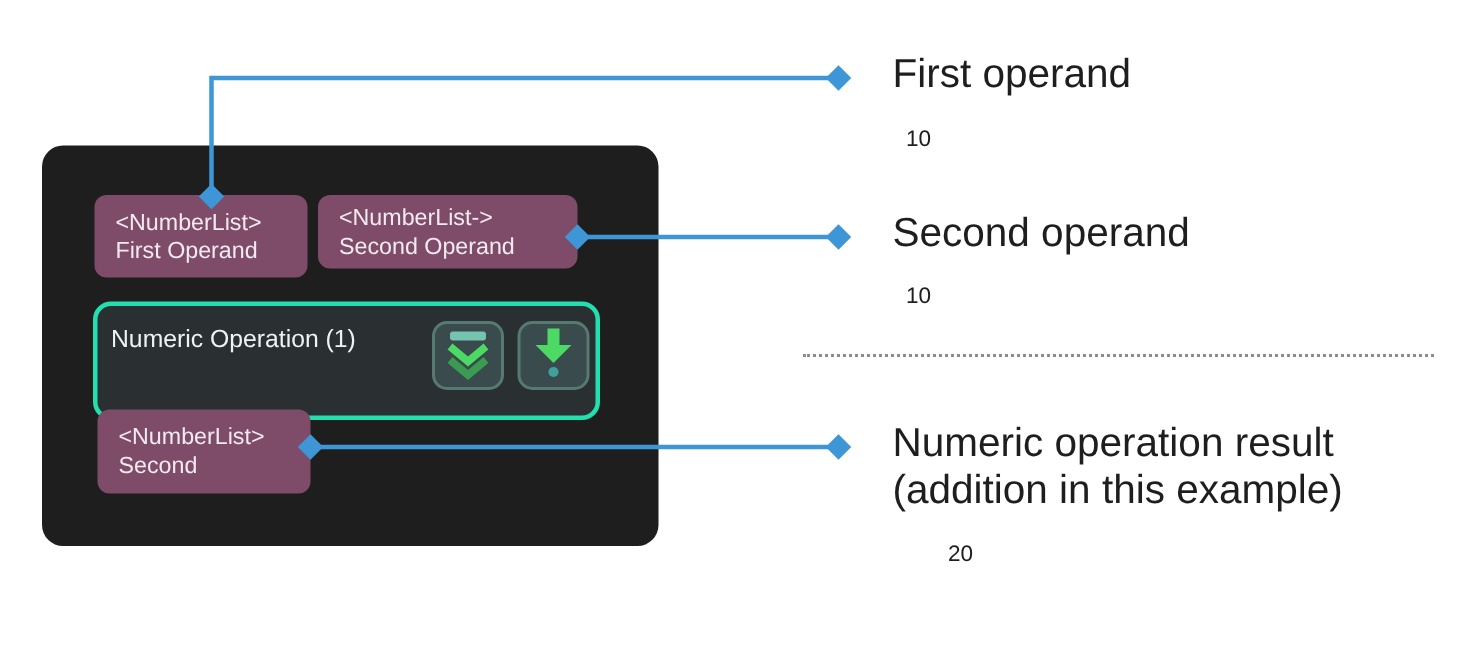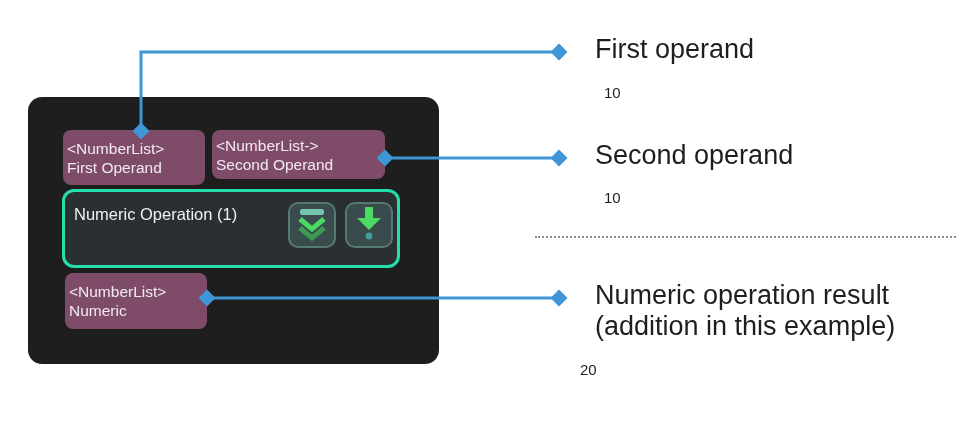--- a/index.html
+++ b/index.html
@@ -28,33 +28,33 @@
   .node {
     position: absolute;
     background: #7e4c69;
     border-radius: 8px;
     color: #f2eaf0;
     font-size: 15.5px;
     line-height: 19px;
     display: flex;
     flex-direction: column;
     justify-content: center;
-    padding-left: 4px;
+    padding-left: 14px;
     box-sizing: border-box;
     cursor: default;
   }
   .node-first   { left: 35px;  top: 33px;  width: 142px; height: 55px; }
   .node-second  { left: 184px; top: 33px;  width: 173px; height: 49px; }
   .node-results { left: 37px;  top: 176px; width: 142px; height: 56px; }
 
   
   .opbox {
     position: absolute;
     left: 34px;
-    top: 92px;
+    top: 104px;
     width: 338px;
     height: 79px;
     box-sizing: border-box;
     background: #2a2f31;
     border: 3px solid #24dfad;
     border-radius: 12px;
   }
   .opbox-label {
     position: absolute;
     left: 9px;
@@ -100,21 +100,21 @@
     position: absolute;
     color: #1e1e1e;
     font-size: 15px;
     line-height: 26px;
   }
   .lbl1 { left: 595px; top: 34px; }
   .val1 { left: 604px; top: 80px; }
   .lbl2 { left: 595px; top: 140px; }
   .val2 { left: 604px; top: 185px; }
   .lbl3 { left: 595px; top: 280px; width: 400px; }
-  .val3 { left: 580px; top: 357px; }
+  .val3 { left: 632px; top: 357px; }
 
   .separator {
     position: absolute;
     left: 535px;
     top: 236px;
     width: 421px;
     height: 0;
     border-top: 2px dotted #8c8c8c;
   }
 </style>
@@ -153,21 +153,21 @@
           <svg width="38" height="36" viewBox="0 0 38 36">
             <path d="M15,1 h8 v11 h8 L19,24 7,12 h8 Z" fill="#4cd964"></path>
             <circle cx="19" cy="30" r="3.4" fill="#3fa09e"></circle>
           </svg>
         </span>
       </button>
     </div>
 
     <div class="node node-results">
       <span>&lt;NumberList&gt;</span>
-      <span>Numeric</span>
+      <span>Second</span>
     </div>
   </div>
 
   <svg class="connectors" width="974" height="445" viewBox="0 0 974 445">
     <g stroke="#3e96d6" stroke-width="3" fill="none">
       <path d="M141,131 V52 H559"></path>
       <path d="M385,158 H559"></path>
       <path d="M207,298 H559"></path>
     </g>
     <g fill="#3e96d6" stroke="none">

